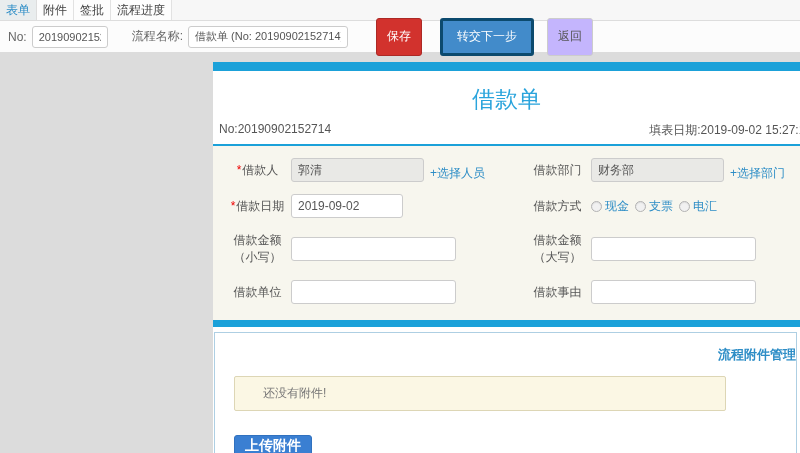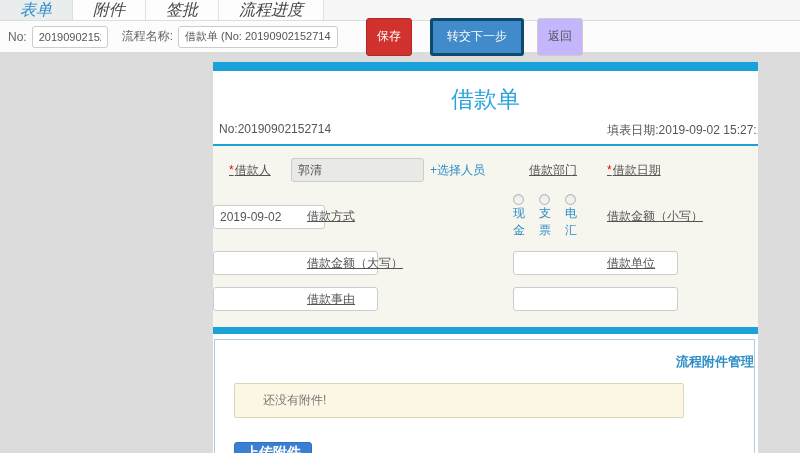--- a/index.html
+++ b/index.html
@@ -4,57 +4,57 @@
 <style>
   * { margin:0; padding:0; box-sizing:border-box; }
   html,body { width:800px; height:453px; overflow:hidden; }
   body {
     font-family:"Liberation Sans","DejaVu Sans",sans-serif;
     background:#dcdcdc; color:#555; font-size:12px; position:relative;
   }
   
   .top-header { background:#fcfcfc; }
   .tabbar { display:flex; background:#f7f7f7; border-bottom:1px solid #ddd; height:21px; }
-  .tab { padding:0 20px; line-height:20px; font-size:16px; color:#444; background:#fdfdfd;
-         border-right:1px solid #e2e2e2; cursor:pointer;font-style:italic; }
+  .tab { padding:0 6px; line-height:20px; font-size:12px; color:#444; background:#fdfdfd;
+         border-right:1px solid #e2e2e2; cursor:pointer; }
   .tab.active { color:#2d8dc6; background:#e9edee; border-right:1px solid #ddd; }
   .toolbar-row { display:flex; align-items:center; height:31px; background:#fcfcfc; padding-left:8px; }
   .tb-label { color:#666; margin-right:5px; white-space:nowrap; }
   .tb-input { height:22px; border:1px solid #ccc; border-radius:3px; font-size:11px; color:#555;
               padding:0 6px; background:#fff; font-family:inherit; }
   .tb-no { width:76px; }
   .tb-name { width:160px; margin-right:28px; }
   .btn { height:38px; border:none; border-radius:3px; color:#fff; font-size:12px; padding:0 10px;
          cursor:pointer; font-family:inherit; }
   .btn-save { background:#d2322d; border:1px solid #ac2925; margin-right:18px; }
   .btn-next { background:#428bca; border:3px solid #0c4a6e; margin-right:13px; padding:0 14px; }
   .btn-back { background:#c4b5fd; border:1px solid #ccc; color:#555; }
   
-  .panel { position:absolute; left:213px; top:62px; width:545px; height:391px;
+  .panel { position:absolute; left:213px; top:62px; width:587px; height:391px;
            background:#fff; overflow:hidden; }
   .blue-bar-top { height:9px; background:#1ba1d9; }
   .doc-title { text-align:center; color:#2aa4dc; font-size:23px; padding:13px 0 7px; }
   .doc-meta { display:flex; justify-content:space-between; white-space:nowrap; font-size:12px;
               color:#555; padding:0 0 5px 6px; }
   .doc-meta .meta-date { margin-right:-12px; }
   .blue-underline { height:2px; background:#1ba1d9; }
   
   .form-area { background:#f7f6ee; padding:6px 0 10px; display:grid;
                grid-template-columns:78px 222px 78px 1fr; align-items:center; }
-  .f-label { text-align:left; padding:8px 5px 8px 16px; color:#555; line-height:17px;text-decoration:underline; }
-  .f-field { padding:6px 0; display:flex; align-items:center; }
+  .f-label { text-align:center; padding:8px 5px 8px 16px; color:#555; line-height:17px; }
+  .f-field { padding:6px 0; display:flex; align-items:flex-end; }
   .req { color:#e00; margin-right:1px; }
   .inp { height:24px; border:1px solid #ccc; border-radius:3px; background:#fff; padding:0 6px;
          font-size:12px; color:#555; font-family:inherit; }
   .inp-ro { background:#e9e9e6; width:133px; }
   .inp-date { width:112px; }
   .inp-wide { width:165px; }
   .sel-link { color:#2d8dc6; text-decoration:none; margin-left:6px; white-space:nowrap; }
   .radio-group { display:flex; align-items:center; color:#2d8dc6; }
-  .radio-item { display:flex; margin-right:6px; cursor:pointer;flex-direction:column; }
+  .radio-item { display:flex; align-items:center; margin-right:6px; cursor:pointer; }
   .radio-dot { width:11px; height:11px; border-radius:50%; background:#f1f1f1;
                border:1px solid #b3b3b3; margin-right:3px; box-shadow:inset 0 1px 1px #ddd; }
   .blue-bar-bottom { height:7px; background:#1ba1d9; }
   
   .section { border:1px solid #aecfe3; background:#fff; margin:5px 3px 0 1px; padding-bottom:10px; }
   .section-title { font-weight:bold; font-size:13px; margin:13px 0 12px 21px; }
   .attach-title { color:#2d8dc6;text-align:right; }
   .alert-empty { margin:0 70px 24px 19px; background:#fbf7e4; border:1px solid #ddd6b5;
                  padding:8px 14px 8px 28px; color:#777; font-size:12px; border-radius:2px; }
   .btn-upload { margin-left:19px; background:#3a7fd2; border:1px solid #3071bf; color:#fff;
@@ -67,21 +67,21 @@
 <div class="top-header">
   <div class="tabbar">
     <div class="tab active">表单</div>
     <div class="tab">附件</div>
     <div class="tab">签批</div>
     <div class="tab">流程进度</div>
   </div>
   <div class="toolbar-row">
     <span class="tb-label">No:</span>
     <input class="tb-input tb-no" value="20190902152714" style="">
-    <span class="tb-label" style="margin-left:14px">流程名称:</span>
+    <span class="tb-label" style="margin-left:24px">流程名称:</span>
     <input class="tb-input tb-name" value="借款单 (No: 20190902152714)郭清" style="">
     <button class="btn btn-save">保存</button>
     <button class="btn btn-next">转交下一步</button>
     <button class="btn btn-back">返回</button>
   </div>
 </div>
 
 <div class="panel">
   <div class="blue-bar-top"></div>
   <div class="doc-title">借款单</div>
@@ -94,20 +94,24 @@
   <div class="form-area">
 
     <div class="f-label">
       <span class="req">*</span><span>借款人</span>
     </div>
     <div class="f-field">
       <input class="inp inp-ro" readonly="" value="郭清" style="">
       <a href="#" class="sel-link">+选择人员</a>
     </div>
     <div class="f-label">借款部门</div>
+    <div class="f-field">
+      <input class="inp inp-ro" readonly="" value="财务部" style="">
+      <a href="#" class="sel-link">+选择部门</a>
+    </div>
 
     <div class="f-label">
       <span class="req">*</span><span>借款日期</span>
     </div>
     <div class="f-field">
       <input class="inp inp-date" value="2019-09-02" style="">
     </div>
     <div class="f-label">借款方式</div>
     <div class="f-field radio-group">
       <span class="radio-item">

